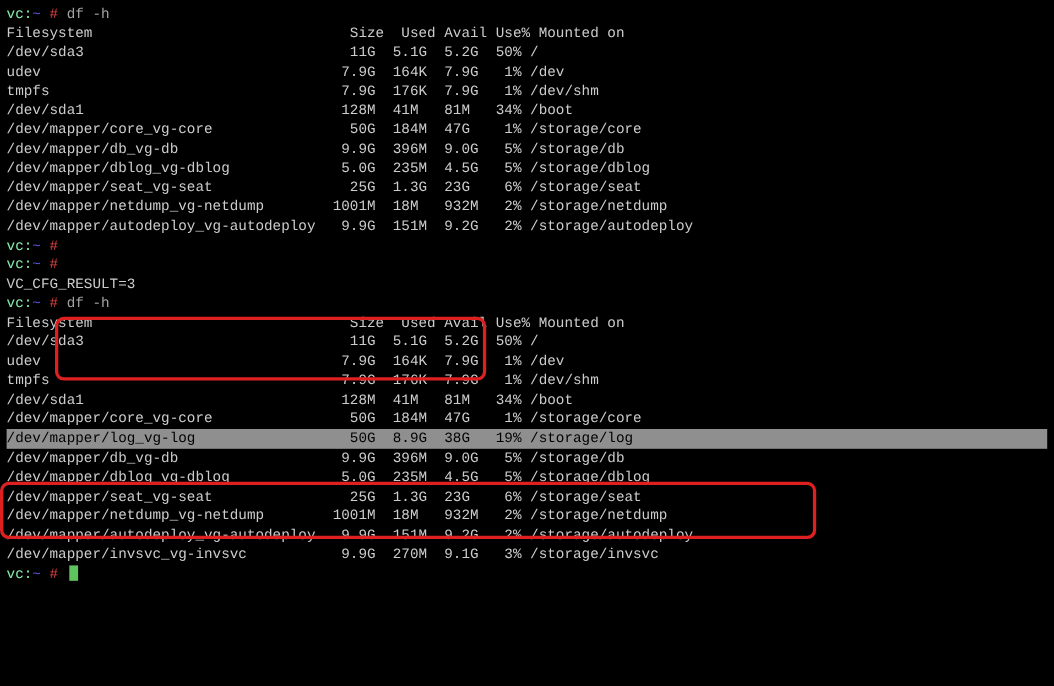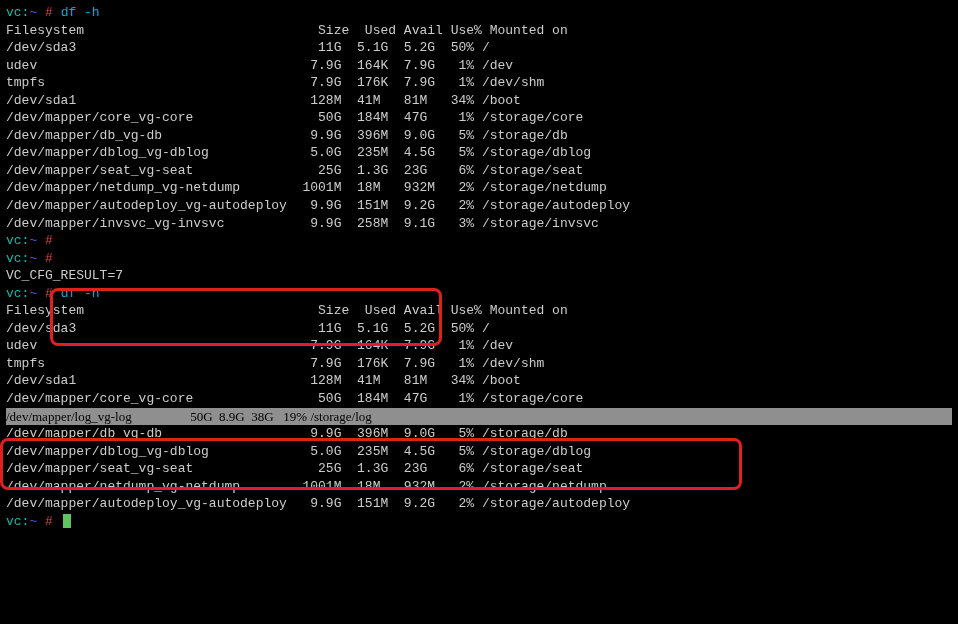--- a/index.html
+++ b/index.html
@@ -9,37 +9,36 @@
       font-family: "Courier New", monospace;
       font-size: 13px;
       line-height: 1.35;
       width: 958px;
       height: 624px;
       overflow: hidden;
       padding: 4px 6px;
       position: relative;
     }
     .line { white-space: pre; }
-    .host { color: #14b8a6; }
+    .host { color: #86efac; }
     .tilde { color: #5a5af0; }
-    .cmd { color: #0ea5e9; }
+    .cmd { color: #a3a3a3; }
     .hash { color: #d44; }
     .cursor {
       display: inline-block;
       width: 8px;
       height: 14px;
       background: #5fc45f;
       vertical-align: middle;
       margin-left: 2px;
     }
     .hl-row {
       background: #8f8f8f;
       color: #000;
       display: block;
-      font-family: Liberation Serif, serif;
     }
     .red-box {
       position: absolute;
       border: 3px solid #df2020;
       border-radius: 8px;
       pointer-events: none;
     }
     .box1 { left: 50px; top: 288px; width: 392px; height: 58px; }
     .box2 { left: 0px; top: 438px; width: 742px; height: 52px; }
   </style>
@@ -52,34 +51,34 @@
     <div class="line">/dev/sda3                               11G  5.1G  5.2G  50% /</div>
     <div class="line">udev                                   7.9G  164K  7.9G   1% /dev</div>
     <div class="line">tmpfs                                  7.9G  176K  7.9G   1% /dev/shm</div>
     <div class="line">/dev/sda1                              128M  41M   81M   34% /boot</div>
     <div class="line">/dev/mapper/core_vg-core                50G  184M  47G    1% /storage/core</div>
     <div class="line">/dev/mapper/db_vg-db                   9.9G  396M  9.0G   5% /storage/db</div>
     <div class="line">/dev/mapper/dblog_vg-dblog             5.0G  235M  4.5G   5% /storage/dblog</div>
     <div class="line">/dev/mapper/seat_vg-seat                25G  1.3G  23G    6% /storage/seat</div>
     <div class="line">/dev/mapper/netdump_vg-netdump        1001M  18M   932M   2% /storage/netdump</div>
     <div class="line">/dev/mapper/autodeploy_vg-autodeploy   9.9G  151M  9.2G   2% /storage/autodeploy</div>
-    <div class="line">/dev/mapper/invsvc_vg-invsvc           9.9G  258M  9.1G   3% /storage/invsvc</div>
     <div class="line"><span class="host">vc:</span><span class="tilde">~</span><span class="hash"> # </span></div>
     <div class="line"><span class="host">vc:</span><span class="tilde">~</span><span class="hash"> # </span></div>
-    <div class="line">VC_CFG_RESULT=7</div>
+    <div class="line">VC_CFG_RESULT=3</div>
     <div class="line"><span class="host">vc:</span><span class="tilde">~</span><span class="hash"> # </span><span class="cmd">df -h</span></div>
     <div class="line">Filesystem                              Size  Used Avail Use% Mounted on</div>
     <div class="line">/dev/sda3                               11G  5.1G  5.2G  50% /</div>
     <div class="line">udev                                   7.9G  164K  7.9G   1% /dev</div>
     <div class="line">tmpfs                                  7.9G  176K  7.9G   1% /dev/shm</div>
     <div class="line">/dev/sda1                              128M  41M   81M   34% /boot</div>
     <div class="line">/dev/mapper/core_vg-core                50G  184M  47G    1% /storage/core</div>
     <div class="line hl-row">/dev/mapper/log_vg-log                  50G  8.9G  38G   19% /storage/log</div>
     <div class="line">/dev/mapper/db_vg-db                   9.9G  396M  9.0G   5% /storage/db</div>
     <div class="line">/dev/mapper/dblog_vg-dblog             5.0G  235M  4.5G   5% /storage/dblog</div>
     <div class="line">/dev/mapper/seat_vg-seat                25G  1.3G  23G    6% /storage/seat</div>
     <div class="line">/dev/mapper/netdump_vg-netdump        1001M  18M   932M   2% /storage/netdump</div>
     <div class="line">/dev/mapper/autodeploy_vg-autodeploy   9.9G  151M  9.2G   2% /storage/autodeploy</div>
+    <div class="line">/dev/mapper/invsvc_vg-invsvc           9.9G  270M  9.1G   3% /storage/invsvc</div>
     <div class="line"><span class="host">vc:</span><span class="tilde">~</span><span class="hash"> # </span><span class="cursor" id="cur"></span></div>
   </div>
 
 <div class="red-box box1"></div>
 <div class="red-box box2"></div>
 
 </body></html>

